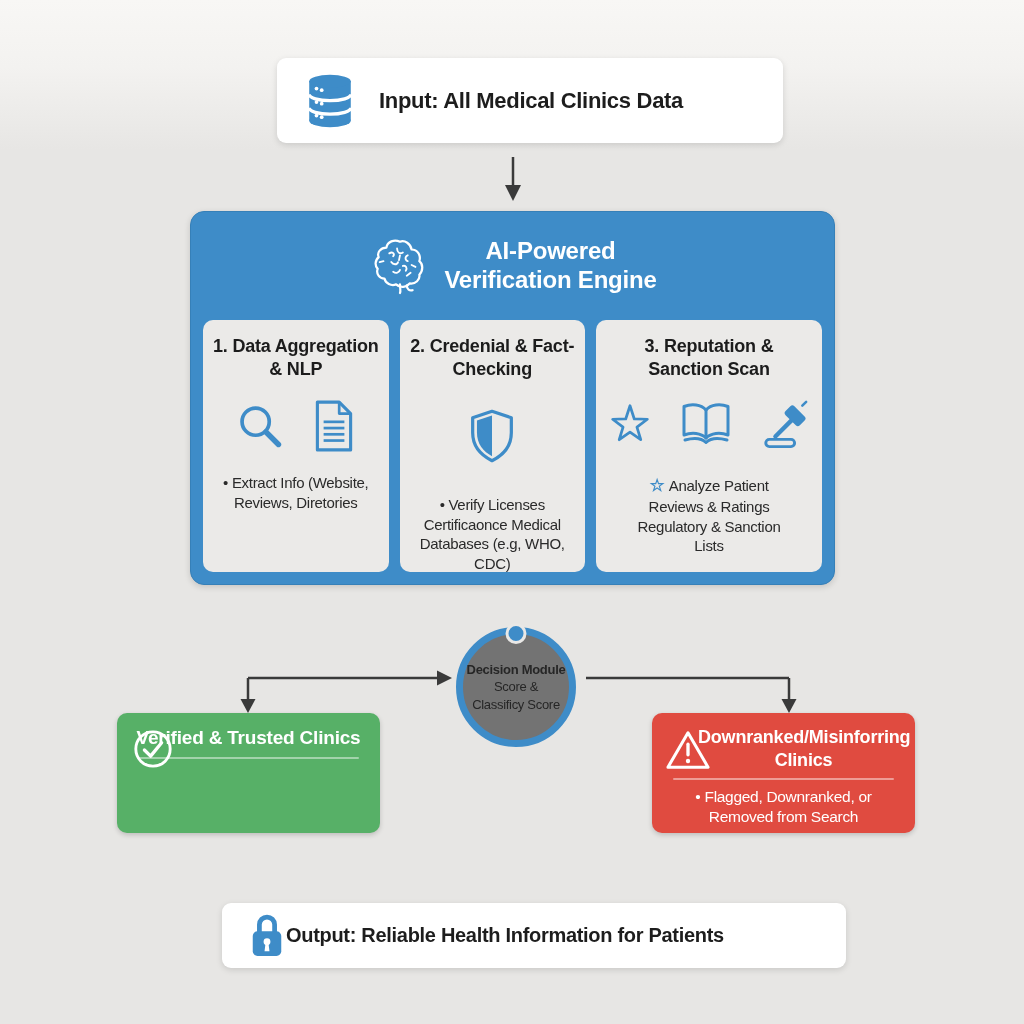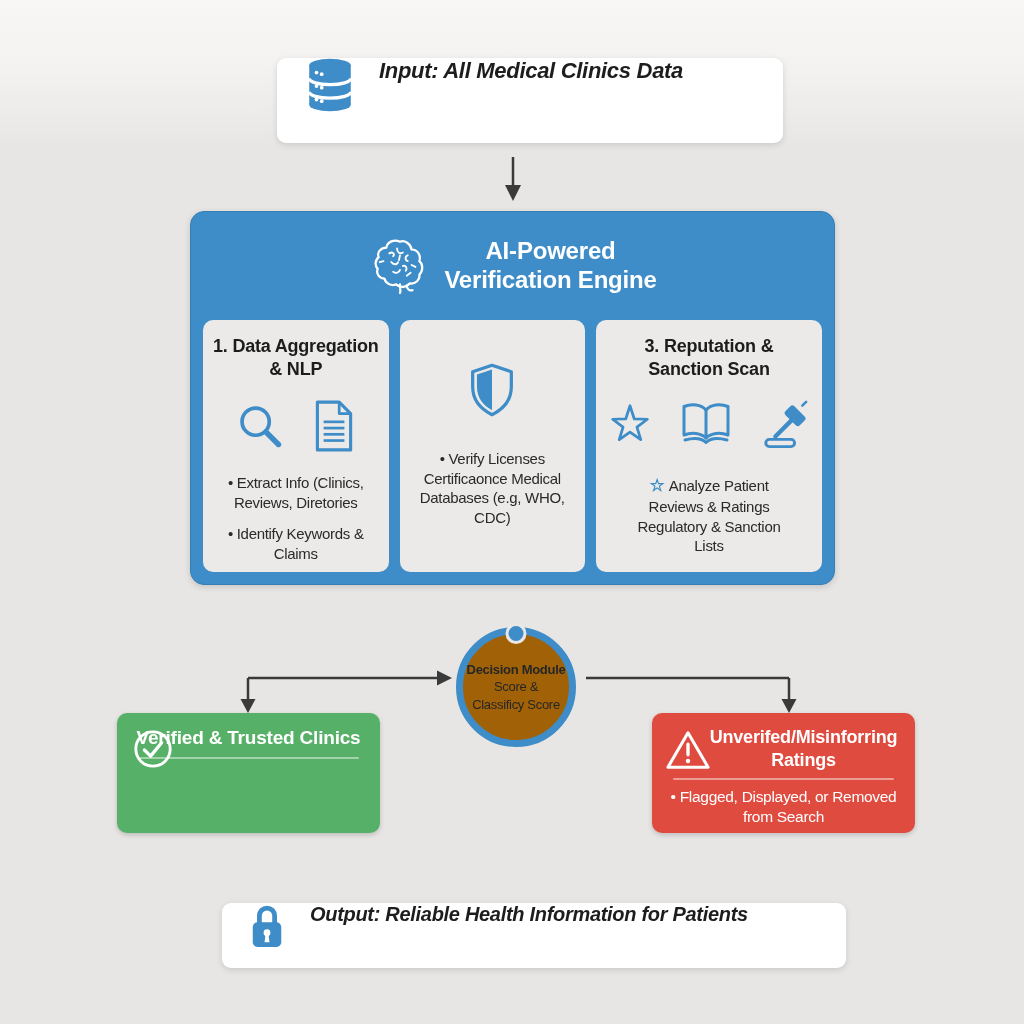--- a/index.html
+++ b/index.html
@@ -11,24 +11,24 @@
   .top-glow{
     position:absolute;left:0;top:0;width:1024px;height:150px;
     background:linear-gradient(#f8f7f5 0%, #f3f2f0 45%, #e7e6e4 100%);
   }
   .arrows{position:absolute;left:0;top:0;width:1024px;height:1024px;pointer-events:none;}
 
   
   .io-box{
     position:absolute;background:#ffffff;border-radius:9px;
     box-shadow:0 2px 6px rgba(0,0,0,.13);
-    display:flex;align-items:flex-start;font-style:italic;
+    display:flex;align-items:center;
   }
   .input-box{left:277px;top:58px;width:478px;height:85px;padding-left:28px;gap:24px;}
-  .output-box{left:222px;top:903px;width:598px;height:65px;padding-left:26px;gap:24px;}
+  .output-box{left:222px;top:903px;width:598px;height:65px;padding-left:26px;}
   .io-label{font-weight:bold;color:#1d1d1d;letter-spacing:-0.3px;}
   .input-box .io-label{font-size:22px;}
   .output-box .io-label{font-size:20px;}
 
   
   .engine{
     position:absolute;left:190px;top:211px;width:645px;height:374px;
     background:#3e8cc8;border-radius:14px;border:1px solid #3680b8;box-sizing:border-box;
     box-shadow:0 2px 6px rgba(0,0,0,.15);
   }
@@ -55,21 +55,21 @@
     font-size:15px;color:#2a2a2a;text-align:center;line-height:1.3;letter-spacing:-0.3px;max-width:192px;
   }
   .bullet-item.dot::before{content:"•  ";color:#2a2a2a;}
   .bullet-item.narrow{max-width:145px;}
   .bullet-item.star-marker{max-width:150px;}
   .bullet-item.star-marker::before{content:"☆ ";color:#3e8cc8;font-size:17px;font-weight:bold;}
 
   
   .decision{
     position:absolute;left:456px;top:627px;width:120px;height:120px;border-radius:50%;
-    border:7px solid #3e8cc8;background:#a16207;box-sizing:border-box;
+    border:7px solid #3e8cc8;background:#737373;box-sizing:border-box;
     display:flex;flex-direction:column;align-items:center;justify-content:center;
   }
   .decision-dot{
     position:absolute;left:50%;top:-11px;transform:translateX(-50%);
     width:21px;height:21px;border-radius:50%;background:#3e8cc8;border:3px solid #e9e8e6;box-sizing:border-box;
   }
   .decision-line{font-size:13px;color:#262626;line-height:1.35;text-align:center;letter-spacing:-0.3px;}
   .decision-line.bold{font-weight:bold;}
 
   
@@ -176,26 +176,26 @@
             <path d="M27 3 V14 H38" stroke="#3e8cc8" stroke-width="2.6" fill="none" stroke-linejoin="round"></path>
             <g stroke="#3e8cc8" stroke-width="2.6">
               <path d="M12 22 H32"></path>
                 <path d="M12 28 H32"></path>
                 <path d="M12 34 H32"></path>
                 <path d="M12 40 H32"></path>
             </g>
           </svg>
         </div>
         <div class="col-bullets">
-          <div class="bullet-item dot">Extract Info (Clinics, Reviews, Diretories</div>
-          <div class="bullet-item dot">Identify Keywords &amp; Claims</div>
+          <div class="bullet-item dot">Extract Info (Website, Reviews, Diretories</div>
         </div>
       </div>
 
       <div class="col">
+        <div class="col-title">2. Credenial &amp; Fact-Checking</div>
         <div class="col-icons" style="margin-top:26px;">
           <svg width="52" height="58" viewBox="0 0 48 54">
             <path d="M24 4 L42 10 V24 C42 37 34 45 24 50 C14 45 6 37 6 24 V10 Z" stroke="#3e8cc8" stroke-width="3" fill="none" stroke-linejoin="round"></path>
             <path d="M24 8 L10 12.6 V24 C10 34.5 16 41.5 24 45.8 Z" fill="#3e8cc8"></path>
           </svg>
         </div>
         <div class="col-bullets" style="margin-top:30px;">
           <div class="bullet-item dot narrow">Verify Licenses Certificaonce Medical Databases (e.g, WHO, CDC)</div>
         </div>
       </div>
@@ -243,23 +243,23 @@
     <div class="outcome-title">Verified &amp; Trusted Clinics</div>
     <div class="outcome-divider"></div>
   </div>
 
   <div class="outcome red">
     <svg class="outcome-icon" width="46" height="42" viewBox="0 0 48 44">
       <path d="M24 4 L45 40 H3 Z" stroke="#ffffff" stroke-width="3.2" fill="none" stroke-linejoin="round"></path>
       <path d="M24 16 V27" stroke="#ffffff" stroke-width="3.5" stroke-linecap="round"></path>
       <circle cx="24" cy="33.5" r="2.3" fill="#ffffff"></circle>
     </svg>
-    <div class="outcome-title">Unverifed/Misinforring Ratings</div>
+    <div class="outcome-title">Downranked/Misinforring Clinics</div>
     <div class="outcome-divider"></div>
-    <div class="outcome-bullet">Flagged, Displayed, or Removed from Search</div>
+    <div class="outcome-bullet">Flagged, Downranked, or Removed from Search</div>
   </div>
 
   <div class="io-box output-box">
     <svg width="38" height="48" viewBox="0 0 40 50">
       <path d="M12 22 V13 a8 8 0 0 1 16 0 V22" stroke="#3e8cc8" stroke-width="5" fill="none"></path>
       <rect x="5" y="20" width="30" height="26" rx="5" fill="#3e8cc8"></rect>
       <circle cx="20" cy="31" r="3.6" fill="#ffffff"></circle>
       <path d="M18.4 33 h3.2 l1 8 h-5.2 Z" fill="#ffffff"></path>
     </svg>
     <div class="io-label">Output: Reliable Health Information for Patients</div>

